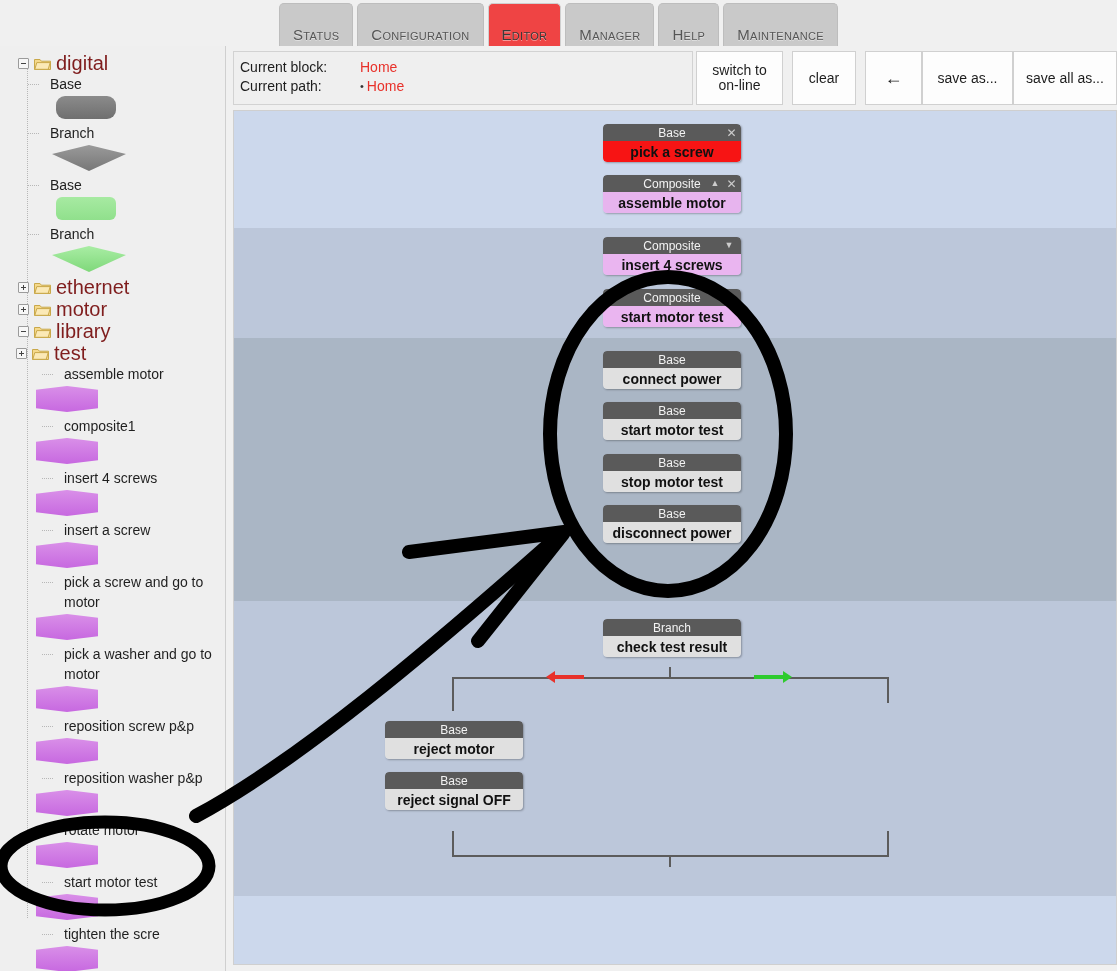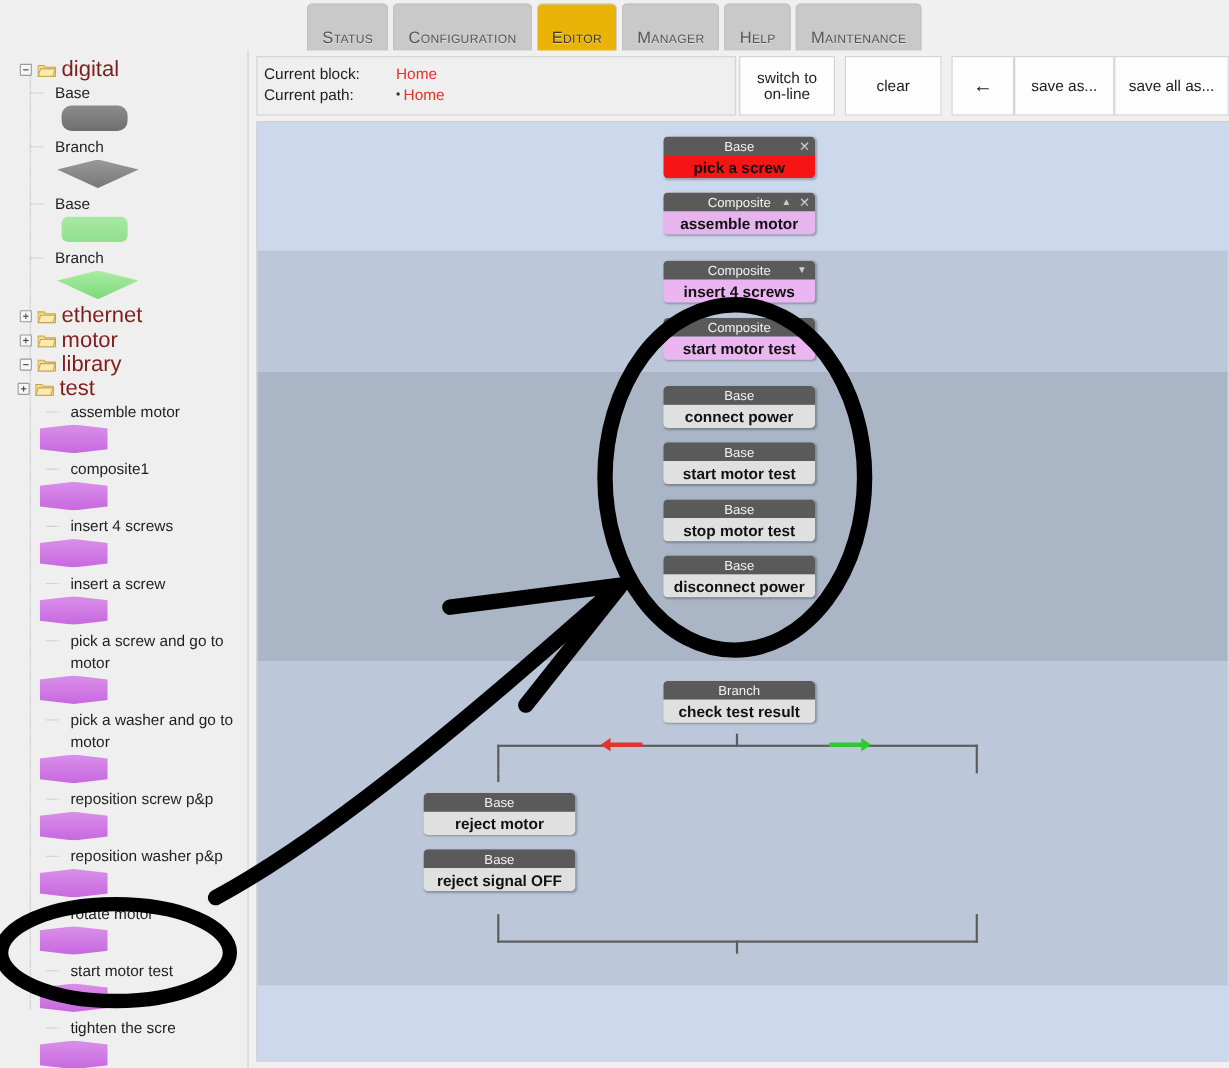--- a/index.html
+++ b/index.html
@@ -35,21 +35,21 @@
     border-bottom: none;
     border-radius: 5px 5px 0 0;
     padding: 23px 13px 4px 13px;
     line-height: 15px;
     letter-spacing: .3px;
     text-shadow: 0 1px 0 rgba(255,255,255,.45);
     cursor: pointer;
     white-space: nowrap;
   }
   .tab.active {
-    background: #eab308;
+    background: #ef4444;
     color: #3a3a3a;
     border-color: #cfcfcf;
   }
 
   
   #sidebar {
     position: absolute; left: 0; top: 46px;
     width: 226px; height: 925px;
     background: #efefef;
     border-right: 1px solid #cfcfcf;
@@ -165,21 +165,21 @@
     border: 1px solid #d0d0d0;
     font-size: 14px;
     color: #1d1d1d;
     display: flex; align-items: center; justify-content: center;
     text-align: center;
     cursor: pointer;
     line-height: 15px;
     white-space: pre-line;
   }
   #btn-switch { width: 87px; margin-left: 3px; }
-  #btn-clear  { width: 88px; margin-left: 9px; }
+  #btn-clear  { width: 64px; margin-left: 9px; }
   #btn-back   { width: 57px; margin-left: 9px; font-size: 18px; }
   #btn-saveas { width: 91px; }
   #btn-saveall{ width: 104px; }
 
   
   #canvas {
     position: absolute; left: 233px; top: 110px;
     width: 884px; height: 855px;
     background: #cfd9ea;
     border: 1px solid #cfcfcf;

